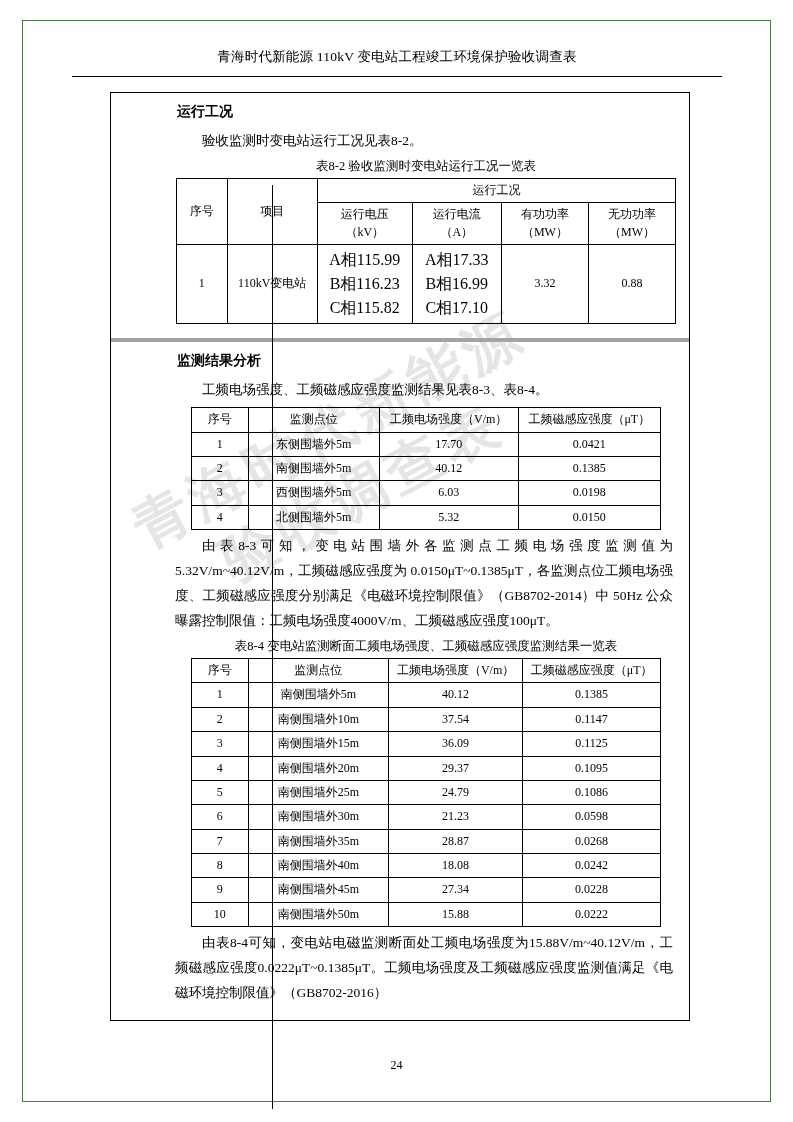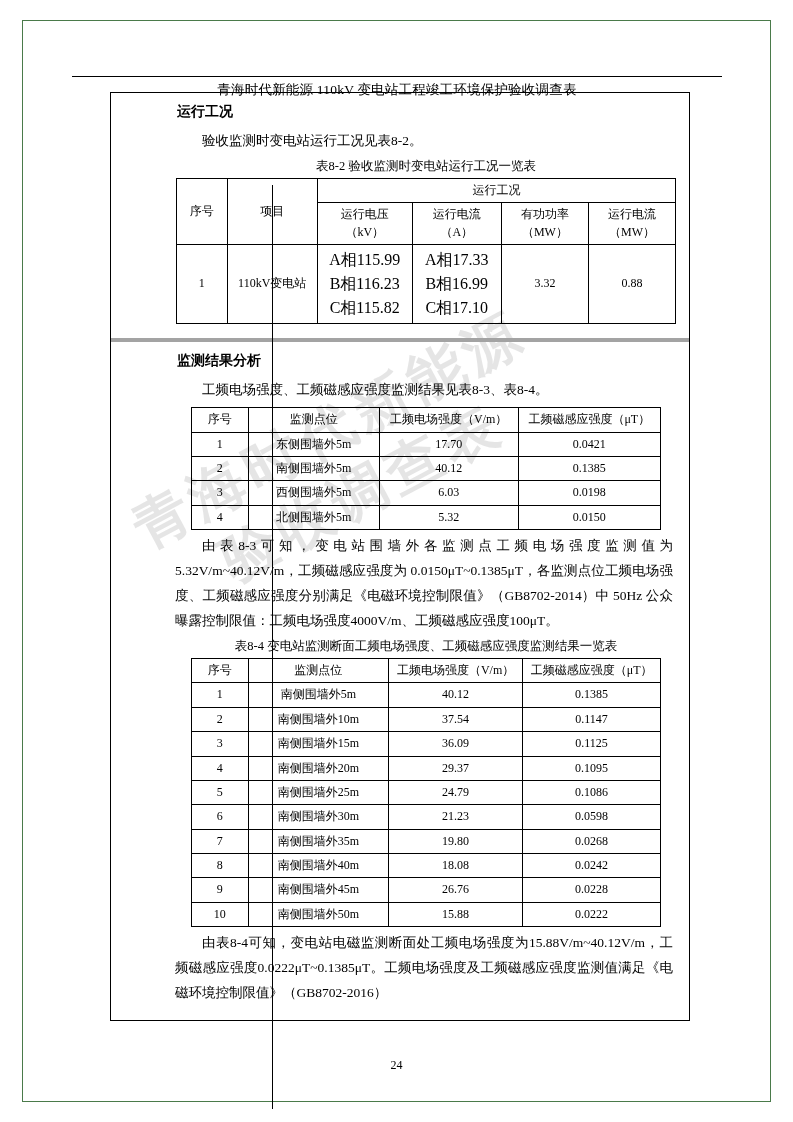--- a/index.html
+++ b/index.html
@@ -32,21 +32,20 @@
     box-sizing: border-box;
     pointer-events: none;
   }
   
   .doc-header {
     position: absolute;
     left: 72px;
     top: 48px;
     width: 650px;
     text-align: center;
-    margin-top: 33px;
   }
   .doc-header .title {
     font-size: 13.5px;
     font-family: "Liberation Serif", "DejaVu Serif", serif;
     letter-spacing: 0.2px;
     padding-bottom: 4px;
   }
   .header-rule {
     position: absolute;
     left: 72px;
@@ -177,21 +176,21 @@
           <tbody>
               <tr>
             <th rowspan="2" style="width:48px;">序号</th>
             <th rowspan="2" style="width:92px;">项目</th>
             <th colspan="4">运行工况</th>
           </tr>
           <tr>
             <th style="width:95px;">运行电压（kV）</th>
             <th style="width:90px;">运行电流（A）</th>
             <th style="width:85px;">有功功率（MW）</th>
-            <th style="width:85px;">运行电流（MW）</th>
+            <th style="width:85px;">无功功率（MW）</th>
           </tr>
           <tr>
             <td>1</td>
             <td>110kV变电站</td>
             <td class="ph">
               <div>A相115.99</div>
               <div>B相116.23</div>
               <div>C相115.82</div>
             </td>
             <td class="ph">
@@ -290,33 +289,33 @@
           </tr>
           <tr>
             <td>6</td>
             <td>南侧围墙外30m</td>
             <td>21.23</td>
             <td>0.0598</td>
           </tr>
           <tr>
             <td>7</td>
             <td>南侧围墙外35m</td>
-            <td>19.80</td>
+            <td>28.87</td>
             <td>0.0268</td>
           </tr>
           <tr>
             <td>8</td>
             <td>南侧围墙外40m</td>
             <td>18.08</td>
             <td>0.0242</td>
           </tr>
           <tr>
             <td>9</td>
             <td>南侧围墙外45m</td>
-            <td>26.76</td>
+            <td>27.34</td>
             <td>0.0228</td>
           </tr>
           <tr>
             <td>10</td>
             <td>南侧围墙外50m</td>
             <td>15.88</td>
             <td>0.0222</td>
           </tr>
         </tbody>
           </table>

